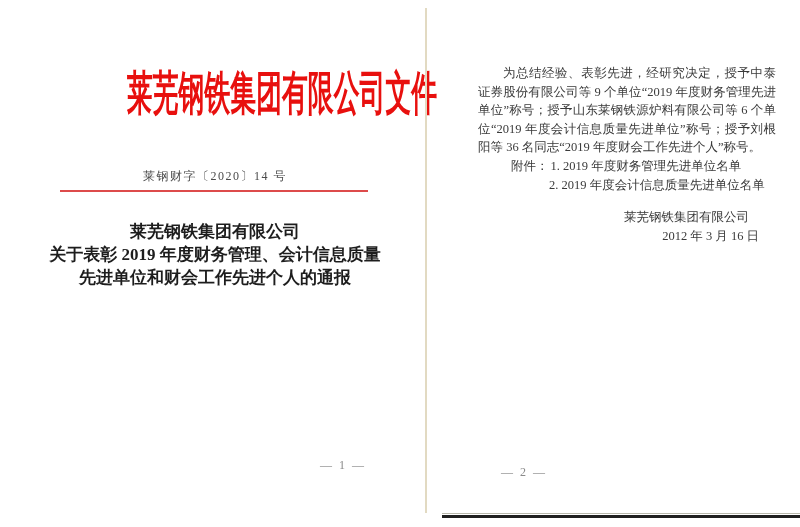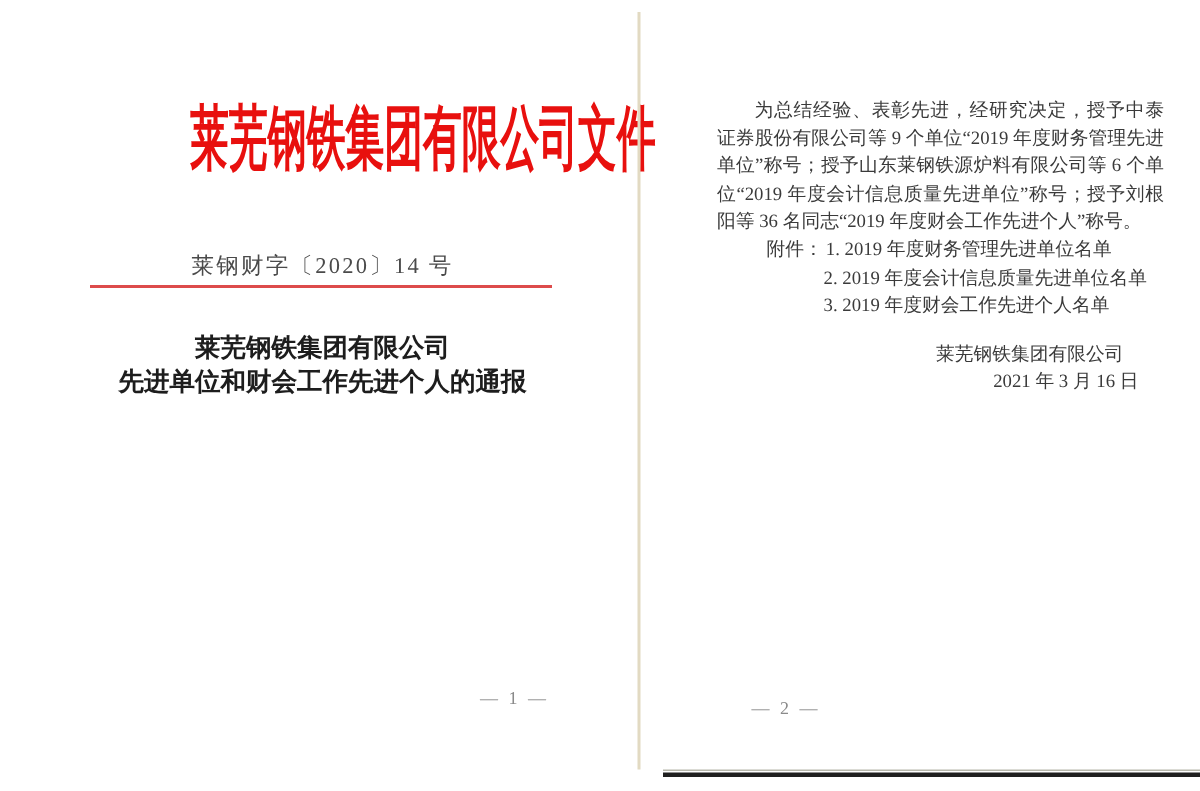--- a/index.html
+++ b/index.html
@@ -22,21 +22,21 @@
   }
   .masthead-text {
     display: inline-block;
     font-size: 47px; font-weight: bold; line-height: 1.25;
     color: var(--masthead-red, #e8100e);
     transform: scaleX(0.55); transform-origin: 50% 50%;
     letter-spacing: 0px;
   }
   .doc-number {
     position: absolute; left: 0; top: 168px; width: 430px;
-    text-align: center; font-size: 15px; color: #4a4a4a; letter-spacing: 1.5px;
+    text-align: center; font-size: 12px; color: #4a4a4a; letter-spacing: 1.5px;
   }
   .red-rule {
     position: absolute; left: 60px; top: 190px; width: 308px; height: 2px;
     background: var(--rule-red, #dd4b4b);
   }
   .doc-title {
     position: absolute; left: 22px; top: 220px; width: 386px;
     text-align: center; font-weight: bold; font-size: 17px; line-height: 23px;
     color: #1d1d1d;
   }
@@ -93,44 +93,44 @@
     <div class="masthead">
       <span class="masthead-text">莱芜钢铁集团有限公司文件</span>
     </div>
 
     <div class="doc-number">莱钢财字〔2020〕14 号</div>
 
     <div class="red-rule"></div>
 
     <div class="doc-title">
       <div>莱芜钢铁集团有限公司</div>
+      <div>关于表彰 2019 年度财务管理、会计信息质量</div>
       <div>先进单位和财会工作先进个人的通报</div>
     </div>
 
 
     <div class="pagenum pagenum1">— 1 —</div>
   </div>
 
   <div class="divider"></div>
 
   <div class="page2">
     <div class="flow2 body2">
       <p class="indent">为总结经验、表彰先进，经研究决定，授予中泰证券股份有限公司等 9 个单位“2019 年度财务管理先进单位”称号；授予山东莱钢铁源炉料有限公司等 6 个单位“2019 年度会计信息质量先进单位”称号；授予刘根阳等 36 名同志“2019 年度财会工作先进个人”称号。</p>
 
       <div class="attachments">
         <div class="att-row">
           <span class="att-label">附件：</span><span>1. 2019 年度财务管理先进单位名单</span>
         </div>
         <div class="att-row cont">2. 2019 年度会计信息质量先进单位名单</div>
-        <div class="att-row cont">3. 2019 年度财会工作先进个人名单</div>
       </div>
 
       <div class="signature">
         <div class="sig-name">莱芜钢铁集团有限公司</div>
-        <div class="sig-date">2021 年 3 月 16 日</div>
+        <div class="sig-date">2012 年 3 月 16 日</div>
       </div>
     </div>
 
     <div class="pagenum pagenum2">— 2 —</div>
 
     <div class="edge-light"></div>
     <div class="edge-dark"></div>
   </div>
 
 </div>

